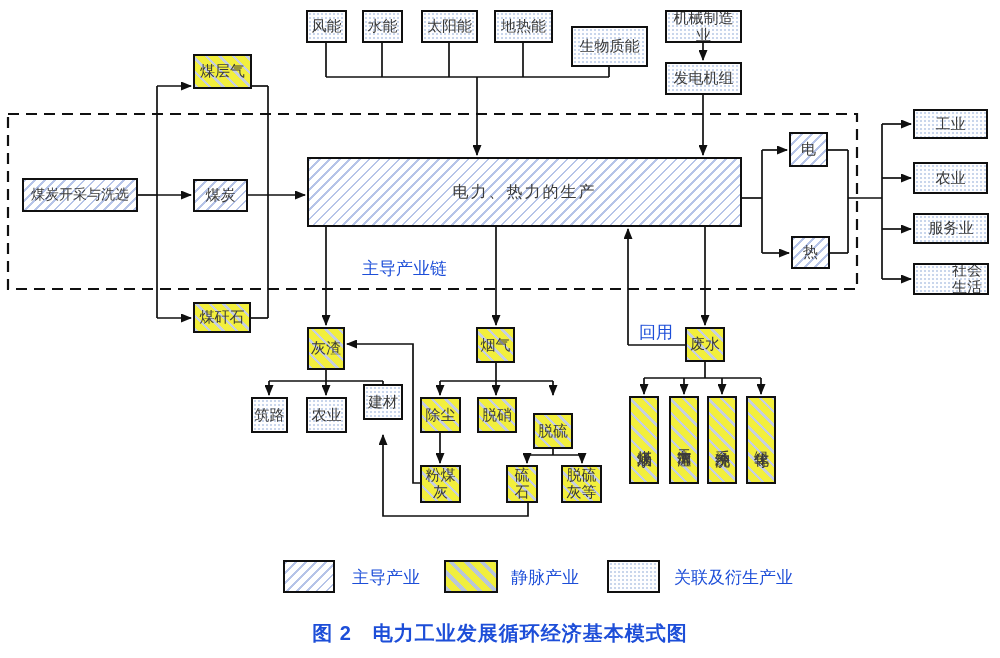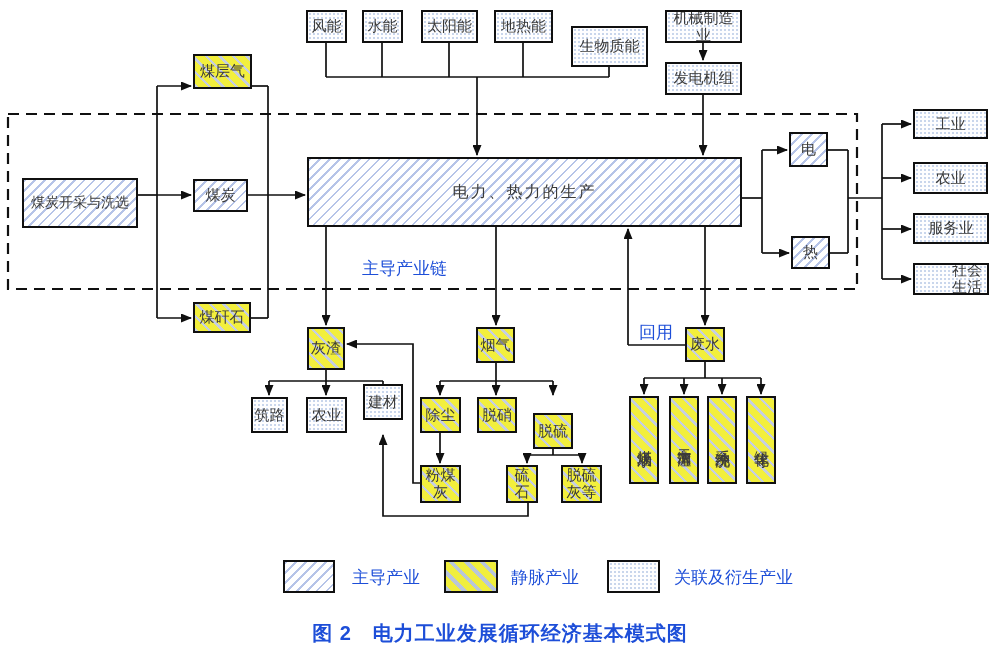--- a/index.html
+++ b/index.html
@@ -120,21 +120,21 @@
   </svg>
 
   <div class="box p-dots" style="left:306px;top:10px;width:41px;height:33px;">风能</div>
   <div class="box p-dots" style="left:362px;top:10px;width:41px;height:33px;">水能</div>
   <div class="box p-dots" style="left:421px;top:10px;width:57px;height:33px;">太阳能</div>
   <div class="box p-dots" style="left:494px;top:10px;width:59px;height:33px;">地热能</div>
   <div class="box p-dots" style="left:571px;top:26px;width:77px;height:41px;font-family:Liberation Serif, serif;">生物质能</div>
   <div class="box p-dots" style="left:665px;top:10px;width:77px;height:33px;">机械制造业</div>
   <div class="box p-dots" style="left:665px;top:62px;width:77px;height:33px;">发电机组</div>
 
-  <div class="box p-hatch" style="left:22px;top:178px;width:116px;height:50px;font-size:14px;">煤炭开采与洗选</div>
+  <div class="box p-hatch" style="left:22px;top:178px;width:116px;height:34px;font-size:14px;">煤炭开采与洗选</div>
   <div class="box p-yellow" style="left:193px;top:54px;width:59px;height:35px;">煤层气</div>
   <div class="box p-hatch" style="left:193px;top:179px;width:55px;height:33px;">煤炭</div>
   <div class="box p-yellow" style="left:193px;top:302px;width:58px;height:31px;">煤矸石</div>
 
   <div class="box p-hatch bigbox" style="left:307px;top:157px;width:435px;height:70px;">电力、热力的生产</div>
 
   <div class="lbl" style="left:362px;top:257px;">主导产业链</div>
   <div class="lbl" style="left:639px;top:321px;">回用</div>
 
   <div class="box p-hatch" style="left:789px;top:132px;width:39px;height:35px;">电</div>

